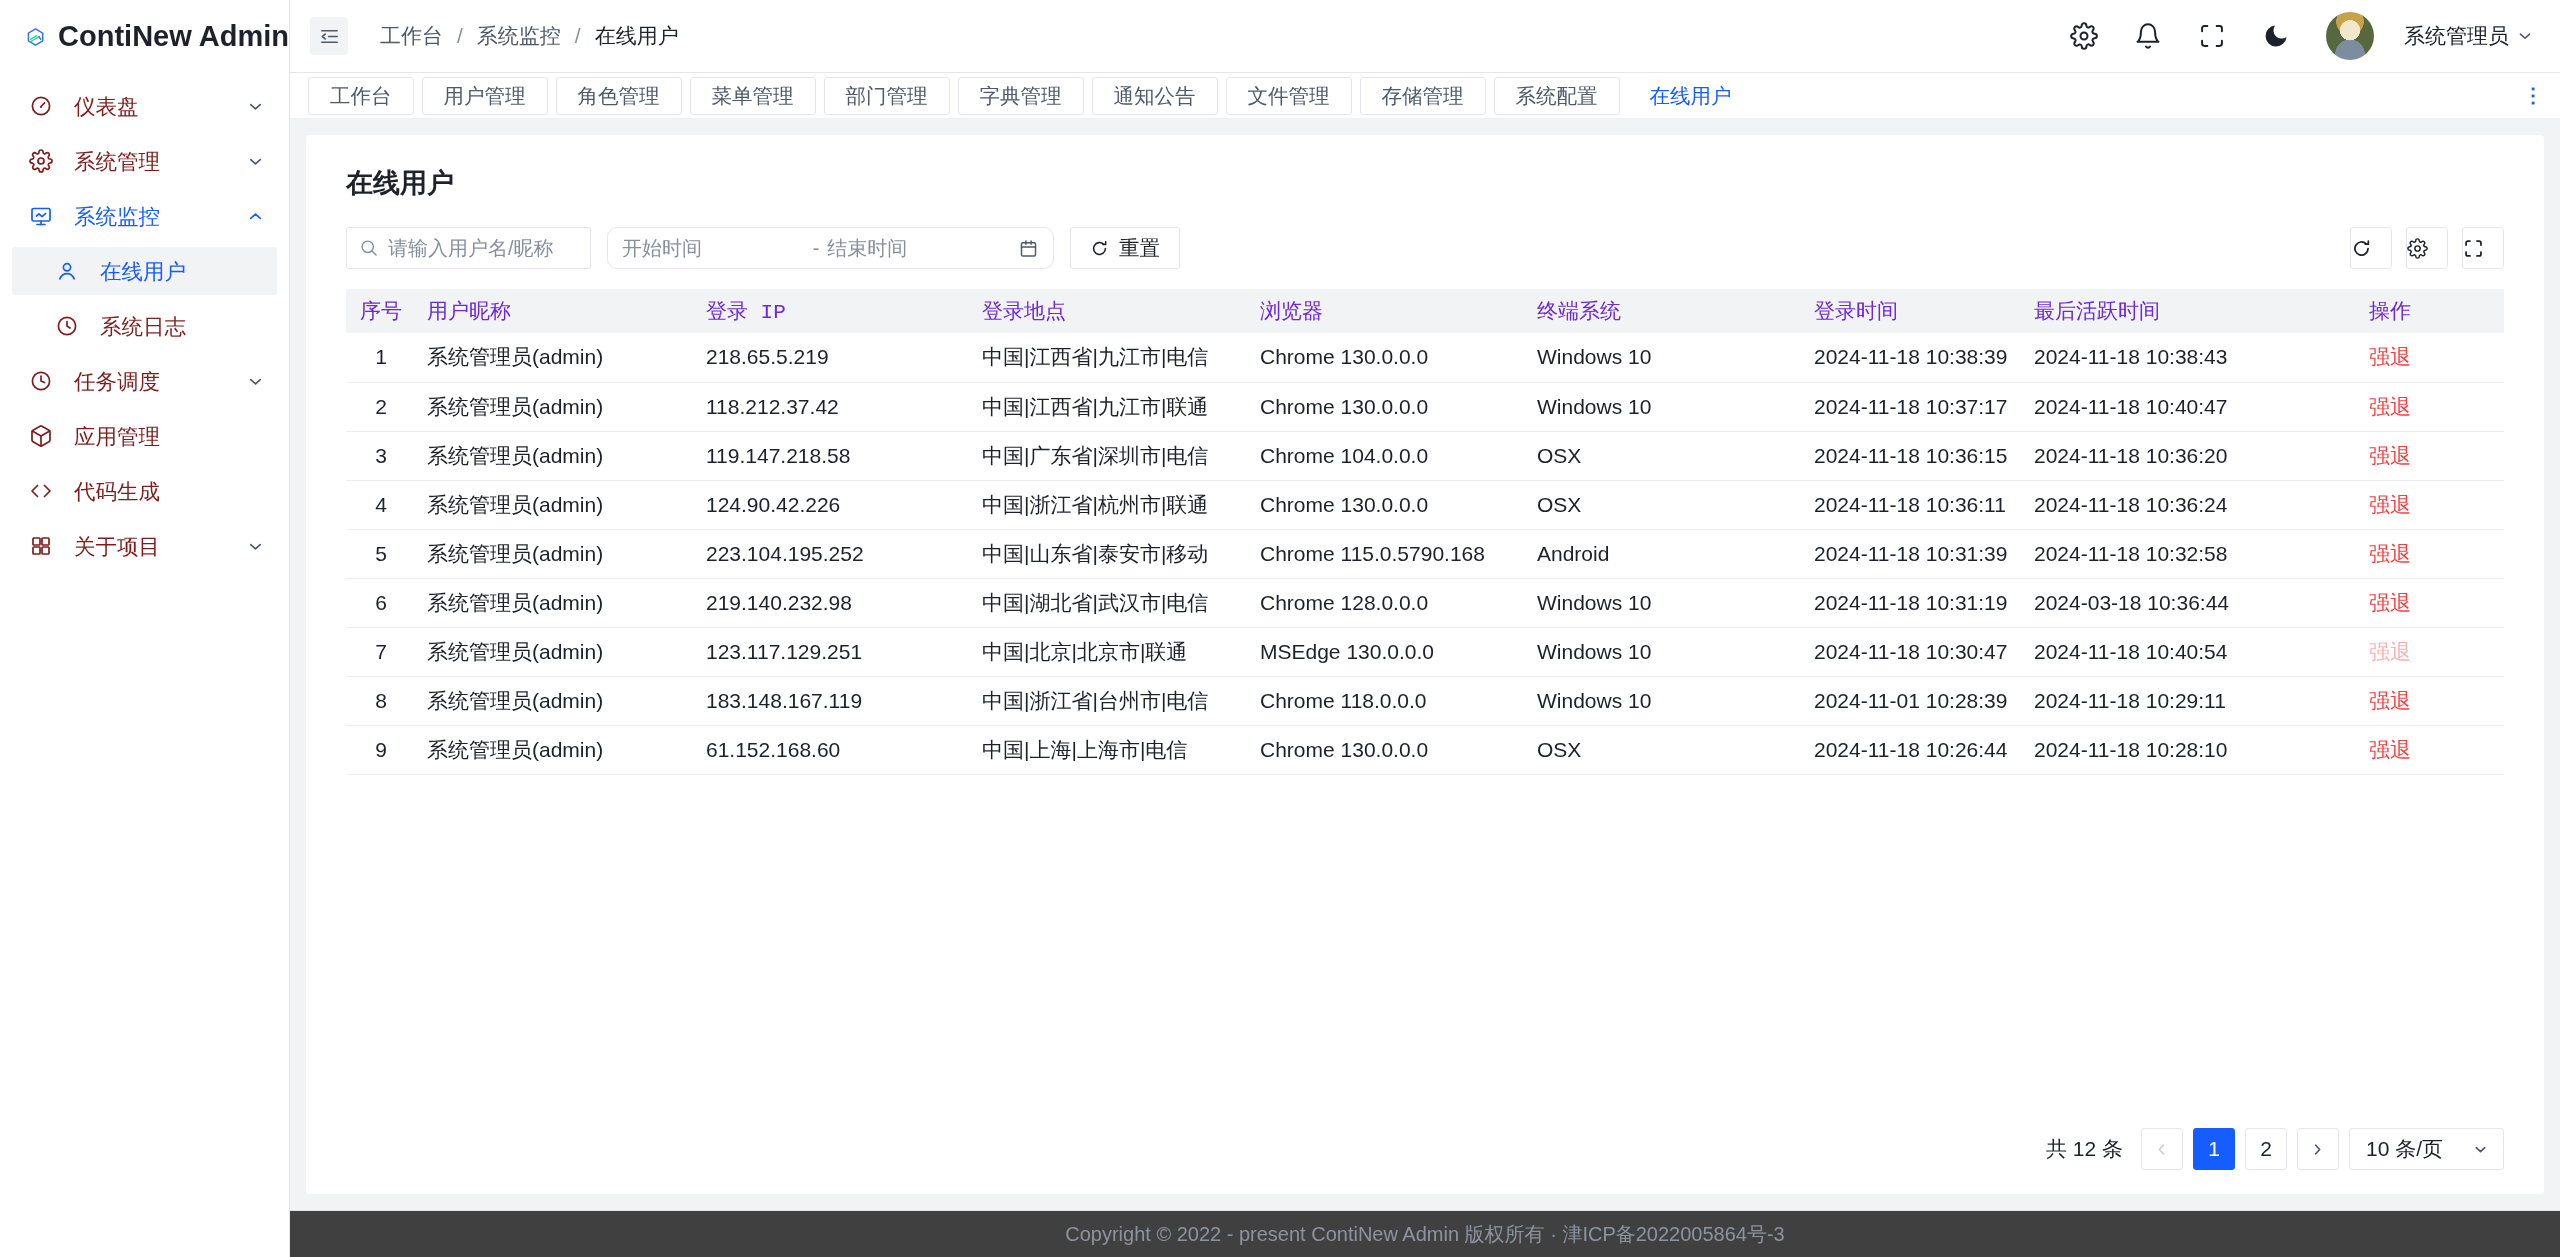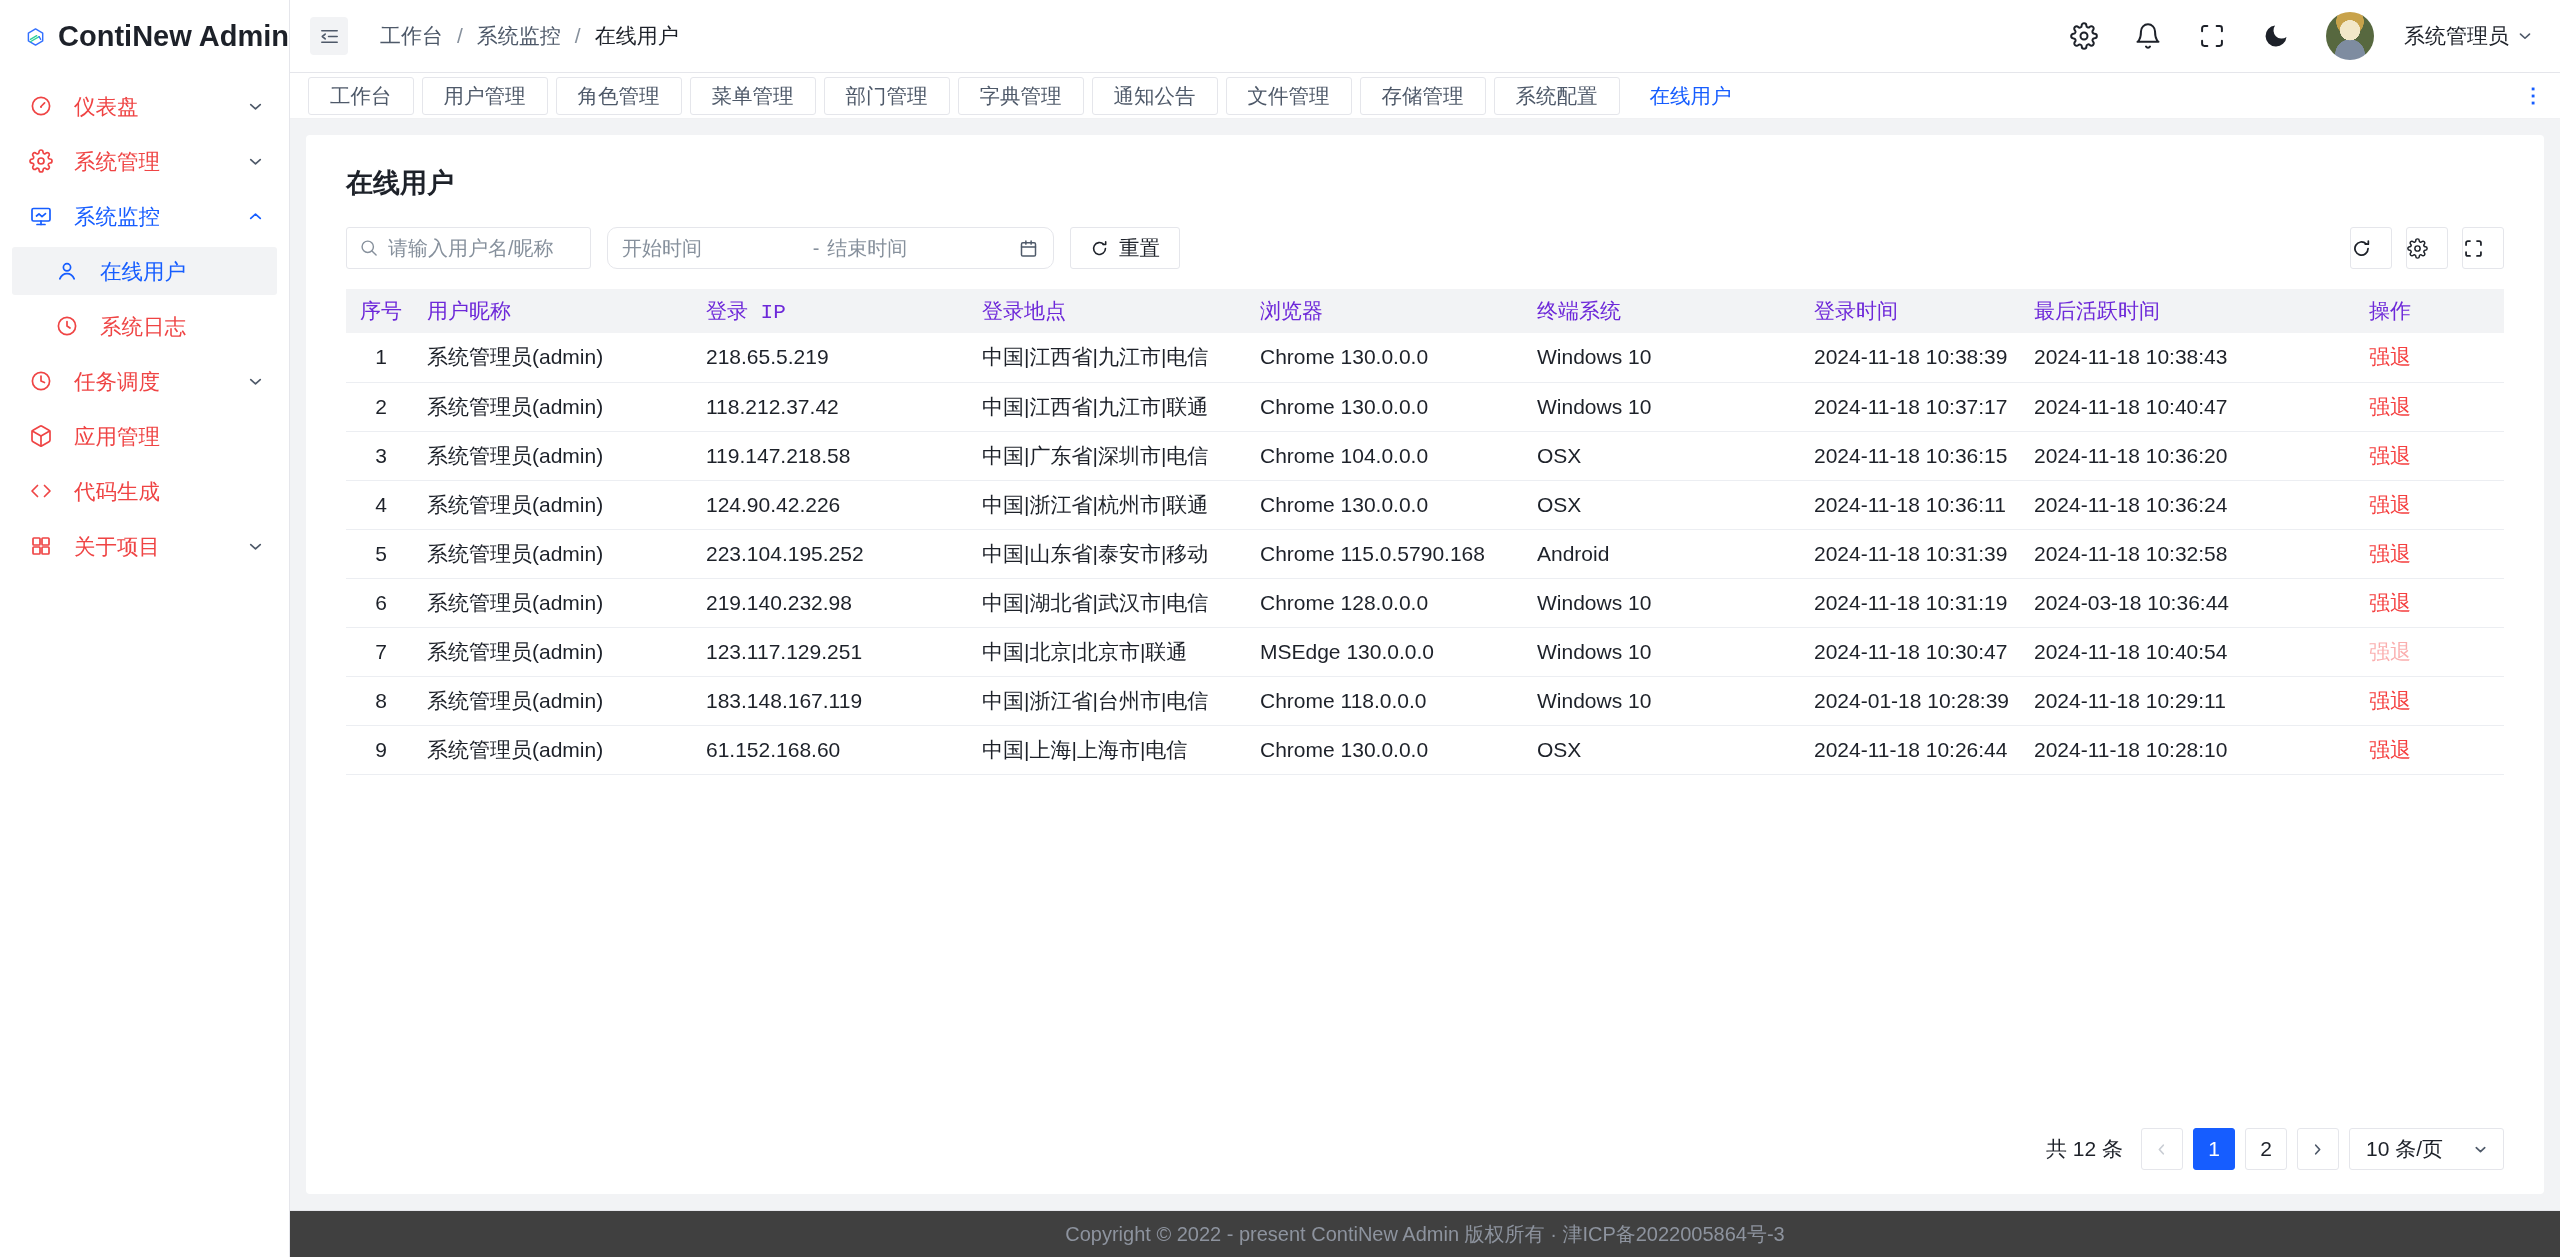--- a/index.html
+++ b/index.html
@@ -9,21 +9,21 @@
     font-family:"Liberation Sans","DejaVu Sans",sans-serif;
     color:#1d2129; background:#fff; overflow:hidden;
   }
   .ic { fill:none; stroke:currentColor; stroke-width:1.7; stroke-linecap:round; stroke-linejoin:round; display:block; }
 
   
   .sidebar { width:290px; flex-shrink:0; background:#fff; border-right:1px solid #e5e6eb; display:flex; flex-direction:column; }
   .logo { height:73px; display:flex; align-items:center; padding-left:26px; gap:13px; flex-shrink:0; }
   .logo-title { font-size:29px; font-weight:700; color:#1d2129; white-space:nowrap; }
   .menu { padding:9px 0; overflow:hidden; }
-  .menu-item { height:48px; margin:0 12px 7px; display:flex; align-items:center; border-radius:3px; color:#ef4444; font-size:21.5px; cursor:pointer; padding:0 12px 0 17px; }
+  .menu-item { height:48px; margin:0 12px 7px; display:flex; align-items:center; border-radius:3px; color:#7f1d1d; font-size:21.5px; cursor:pointer; padding:0 12px 0 17px; }
   .mi-icon { width:24px; height:24px; margin-right:21px; flex-shrink:0; }
   .mi-icon svg { width:24px; height:24px; }
   .mi-label { flex:1; white-space:nowrap; }
   .mi-chev { width:19px; height:19px; color:#4e5969; }
   .mi-chev svg { width:19px; height:19px; }
   .menu-item.active { color:#165dff; }
   .menu-item.active .mi-chev { color:#165dff; }
   .menu-item.selected { background:#f2f3f5; color:#165dff; }
   .menu-item.sub { padding-left:43px; }
 
@@ -465,21 +465,21 @@
               <td>2024-11-18 10:40:54</td>
               <td><a class="force-logout disabled">强退</a></td>
             </tr>
             <tr>
               <td class="col-seq">8</td>
               <td>系统管理员(admin)</td>
               <td>183.148.167.119</td>
               <td>中国|浙江省|台州市|电信</td>
               <td>Chrome 118.0.0.0</td>
               <td>Windows 10</td>
-              <td>2024-01-18 10:28:39</td>
+              <td>2024-11-01 10:28:39</td>
               <td>2024-11-18 10:29:11</td>
               <td><a class="force-logout">强退</a></td>
             </tr>
             <tr>
               <td class="col-seq">9</td>
               <td>系统管理员(admin)</td>
               <td>61.152.168.60</td>
               <td>中国|上海|上海市|电信</td>
               <td>Chrome 130.0.0.0</td>
               <td>OSX</td>

